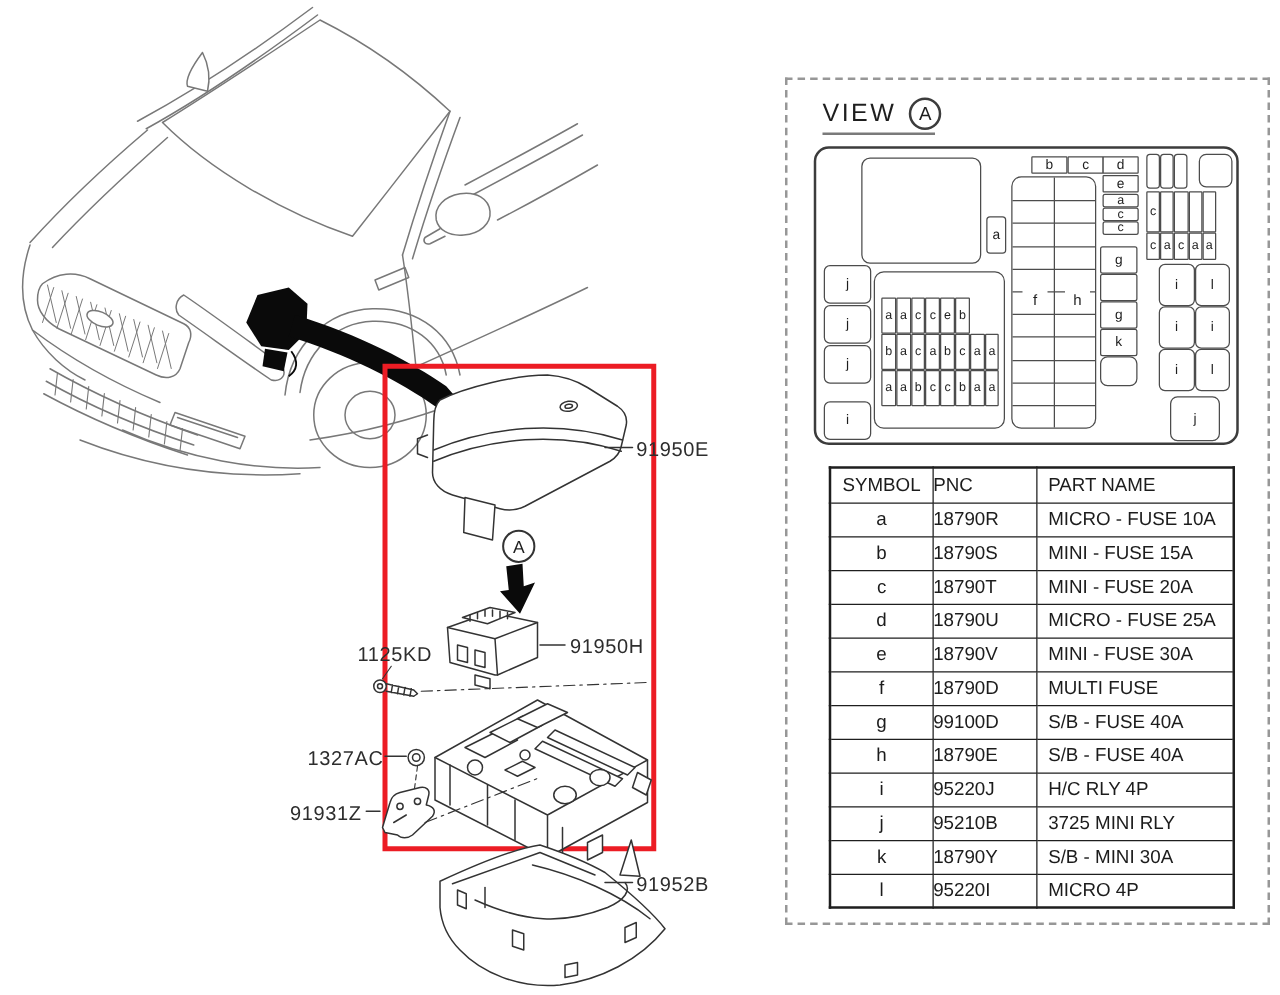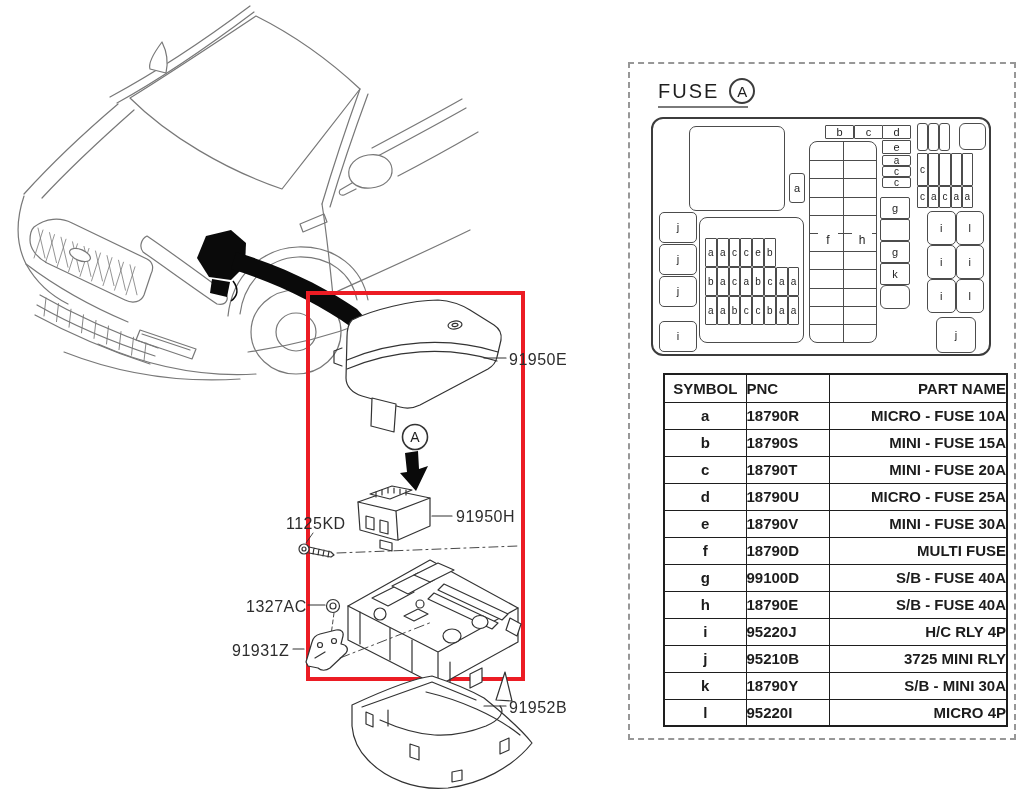--- a/index.html
+++ b/index.html
@@ -25,26 +25,26 @@
          display:flex;align-items:center;justify-content:center;
          font-size:11px;line-height:1;color:#1e1e1e;box-sizing:border-box;}
   .fline{position:absolute;background:#4c4c4c;}
   .flabel{position:absolute;font-size:12px;color:#1e1e1e;background:#fff;padding:0 2px;
           display:flex;align-items:center;justify-content:center;}
 
   
   .fuse-table{position:absolute;left:33px;top:309px;border-collapse:collapse;table-layout:fixed;
               font-size:15px;color:#1c1c1c;}
   .fuse-table th,.fuse-table td{border:1px solid #1e1e1e;padding:0;height:27px;box-sizing:border-box;
-              background:#fff;font-weight:bold;}
+              background:#fff;font-weight:normal;}
   .fuse-table th{height:28px;}
   .fuse-table{border:2px solid #1e1e1e;}
   .col-symbol{width:82px;text-align:center;}
   .col-pnc{width:83px;text-align:left;}
-  .col-part{width:178px;text-align:right;padding-left:9px!important;margin-left:28px;}
+  .col-part{width:158px;text-align:left;padding-left:9px!important;margin-left:28px;}
 </style>
 </head>
 <body>
 
 <div id="stage">
 
   <svg width="1024" height="796" viewBox="0 0 1024 796">
 
     <g stroke="#787878" stroke-width="1.2" fill="none" stroke-linecap="round" stroke-linejoin="round">
       <path d="M250,6 C210,36 160,70 110,97"></path>
@@ -213,21 +213,21 @@
     <text class="part-label" x="456" y="522">91950H</text>
     <text class="part-label" x="286" y="529">1125KD</text>
     <text class="part-label" x="246" y="612">1327AC</text>
     <text class="part-label" x="232" y="656">91931Z</text>
     <text class="part-label" x="509" y="713">91952B</text>
     <text x="415" y="442" text-anchor="middle" font-size="14" fill="#1e1e1e">A</text>
   </svg>
 
   <div class="view-panel">
     <div class="view-title-row">
-      <span class="view-title">FUSE</span>
+      <span class="view-title">VIEW</span>
       <span class="view-marker">A</span>
     </div>
     <div class="title-underline"></div>
 
     <div class="fusebox">
         <div class="fcell" style="left: 36px; top: 7px; width: 96px; height: 85px; border-radius: 7px; font-size: 11px;"></div>
         <div class="fcell" style="left: 136px; top: 54px; width: 16px; height: 30px; border-radius: 3px; font-size: 11px;">a</div>
         <div class="fcell" style="left: 172px; top: 6px; width: 29px; height: 14px; border-radius: 1px; font-size: 11px;">b</div>
         <div class="fcell" style="left: 201px; top: 6px; width: 29px; height: 14px; border-radius: 1px; font-size: 11px;">c</div>
         <div class="fcell" style="left: 229px; top: 6px; width: 29px; height: 14px; border-radius: 1px; font-size: 11px;">d</div>

